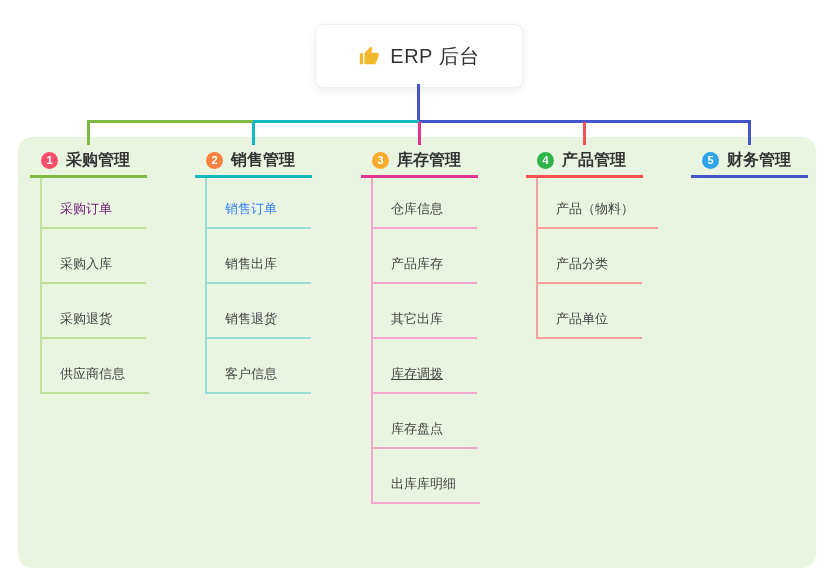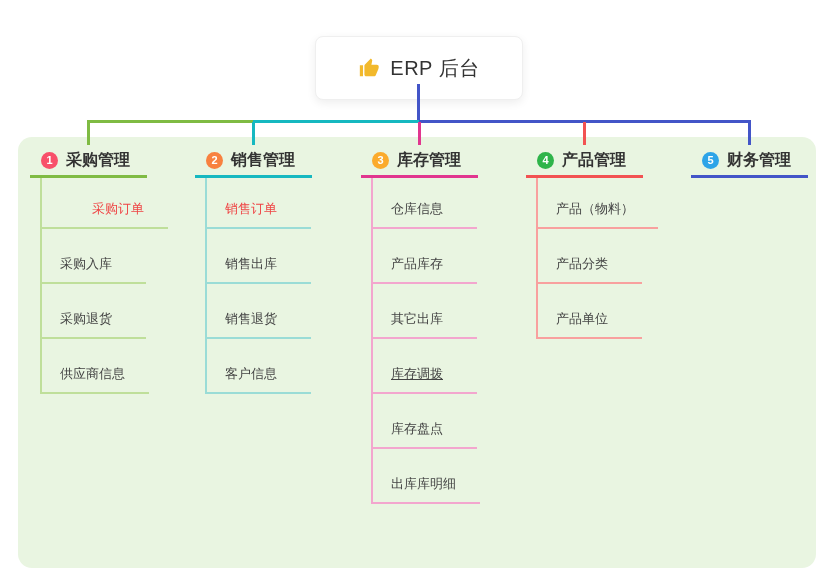--- a/index.html
+++ b/index.html
@@ -6,21 +6,21 @@
   .stage{
     position:relative;width:839px;height:588px;overflow:hidden;
     font-family:"Liberation Sans","DejaVu Sans",sans-serif;
     background:#ffffff;
   }
   .panel{
     position:absolute;left:18px;top:137px;width:798px;height:431px;
     border-radius:14px;
   }
   .root-card{
-    position:absolute;left:315px;top:36px;width:208px;height:64px;
+    position:absolute;left:315px;top:24px;width:208px;height:64px;
     background:#ffffff;border:1px solid #efefef;border-radius:8px;
     box-shadow:0 3px 10px rgba(0,0,0,0.07);
     display:flex;align-items:center;justify-content:center;gap:10px;
     box-sizing:border-box;
   }
   .root-label{font-size:20px;color:#333;letter-spacing:0.5px;}
   .thumb{display:flex;align-items:center;}
   .stem{position:absolute;left:417px;top:84px;width:3px;height:37px;}
   .bus-seg{position:absolute;top:120px;height:3px;}
   .drop{position:absolute;top:122px;width:3px;height:23px;}
@@ -74,42 +74,42 @@
       <div class="drop" style="left: 748px; background: rgb(67, 85, 200);"></div>
     </div>
   <div id="branches">
   <div class="branch" style="left: 30px;">
     <div class="b-header" style="border-bottom-color: rgb(127, 187, 67);">
       <span class="badge" style="background: rgb(248, 80, 106);">1</span>
       <span class="b-label" style="color: rgb(51, 51, 51);">采购管理</span>
     </div>
     <div class="children" style="border-left-color: rgb(191, 223, 154);">
           <div class="child" style="border-bottom-color: rgb(191, 223, 154);">
-            <span style="color: #ef4444; margin-left: 32px;">采购订单</span>
+            <span style="color: #701a75;">采购订单</span>
           </div>
           <div class="child" style="border-bottom-color: rgb(191, 223, 154);">
             <span style="color: rgb(68, 68, 68); font-family: Liberation Serif, serif;">采购入库</span>
           </div>
           <div class="child" style="border-bottom-color: rgb(191, 223, 154);">
             <span style="color: rgb(68, 68, 68);">采购退货</span>
           </div>
           <div class="child" style="border-bottom-color: rgb(191, 223, 154);">
             <span style="color: rgb(68, 68, 68);">供应商信息</span>
           </div>
         </div>
   </div>
 
   <div class="branch" style="left: 195px;">
     <div class="b-header" style="border-bottom-color: rgb(22, 184, 192);">
       <span class="badge" style="background: rgb(248, 129, 63);">2</span>
       <span class="b-label" style="color: rgb(51, 51, 51);">销售管理</span>
     </div>
     <div class="children" style="border-left-color: rgb(154, 220, 214);">
           <div class="child" style="border-bottom-color: rgb(154, 220, 214);">
-            <span style="color: #ef4444; text-align: right;">销售订单</span>
+            <span style="color: #3b82f6; text-align: right;">销售订单</span>
           </div>
           <div class="child" style="border-bottom-color: rgb(154, 220, 214);">
             <span style="color: rgb(68, 68, 68);">销售出库</span>
           </div>
           <div class="child" style="border-bottom-color: rgb(154, 220, 214);">
             <span style="color: rgb(68, 68, 68);">销售退货</span>
           </div>
           <div class="child" style="border-bottom-color: rgb(154, 220, 214);">
             <span style="color: rgb(68, 68, 68);">客户信息</span>
           </div>

